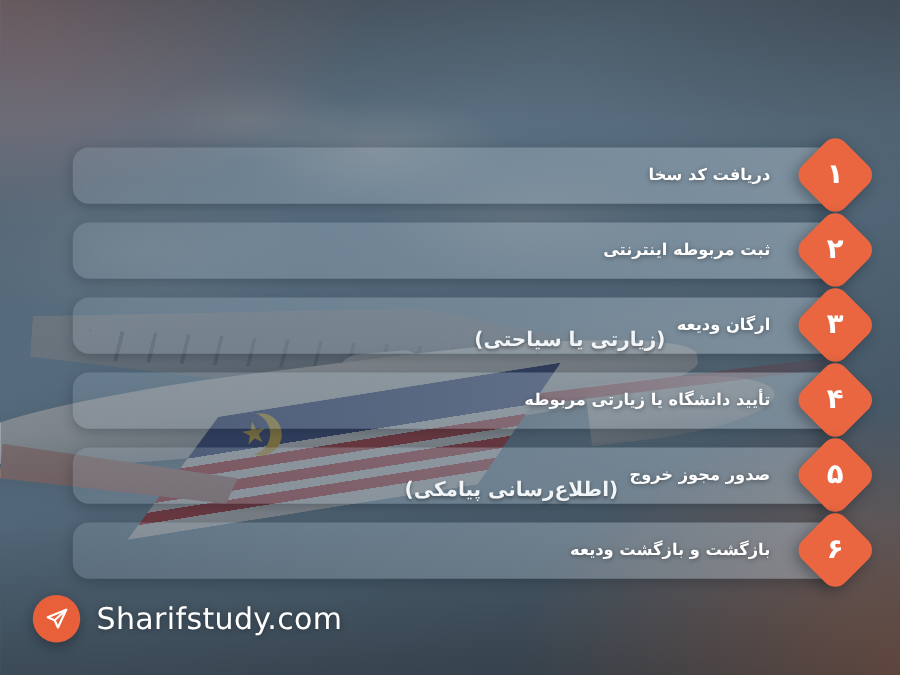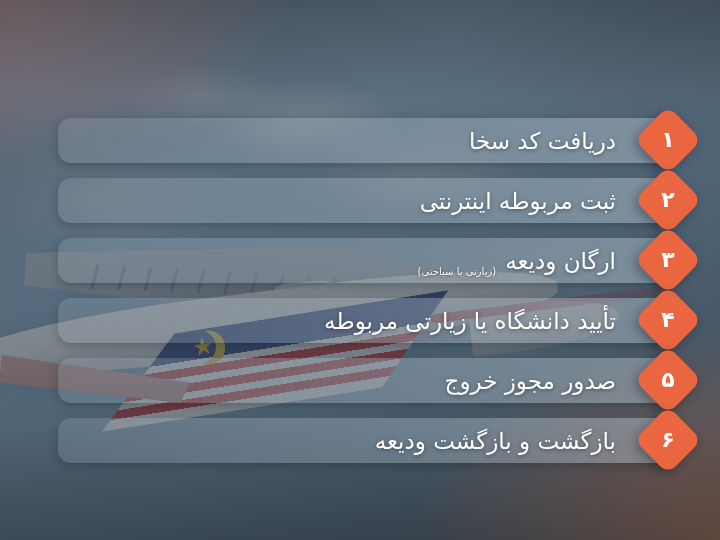--- a/index.html
+++ b/index.html
@@ -196,29 +196,29 @@
     border-radius: 13px;
     background: linear-gradient(270deg, rgba(190,205,216,.42) 0%, rgba(178,195,208,.34) 45%, rgba(170,188,202,.20) 100%);
     box-shadow: 0 3px 10px rgba(16,24,32,.28);
     display: flex;
     align-items: center;
     justify-content: flex-start;
     padding-right: 62px;
     box-sizing: border-box;
   }
   .step-label {
-    font-size: 23px;
-    font-weight: 400;
+    font-size: 13px;
+    font-weight: 700;
     color: #ffffff;
     text-shadow: 0 1px 4px rgba(0,0,0,.42);
     white-space: nowrap;
   }
   .step-note {
-    font-size: 10px;
-    font-weight: 400;
+    font-size: 16px;
+    font-weight: 700;
     color: #f2f5f7;
     margin-right: 9px;
     text-shadow: 0 1px 3px rgba(0,0,0,.42);
     white-space: nowrap;
     margin-top: 22px;
   }
   .step-badge {
     position: absolute;
     right: 10px;
     top: -2px;
@@ -329,33 +329,43 @@
           <span class="step-note"></span>
         </div>
         <div class="step-badge">
           <span>۴</span>
         </div>
       </div>
 
       <div class="step">
         <div class="step-pill">
           <span class="step-label">صدور مجوز خروج</span>
+          <span class="step-note">(اطلاع‌رسانی پیامکی)</span>
         </div>
         <div class="step-badge">
           <span>۵</span>
         </div>
       </div>
 
       <div class="step">
         <div class="step-pill">
           <span class="step-label">بازگشت و بازگشت ودیعه</span>
           <span class="step-note"></span>
         </div>
         <div class="step-badge">
           <span>۶</span>
         </div>
       </div>
 
     </div>
 
+    <div class="footer">
+      <div class="footer-logo">
+        <svg width="22" height="22" viewBox="0 0 24 24" fill="none" stroke="#ffffff" stroke-width="1.9" stroke-linejoin="round" stroke-linecap="round">
+          <path d="M20.5 4.2 L4.3 10.6 L10.4 13.3 L13.3 19.6 Z"></path>
+          <path d="M10.4 13.3 L20.5 4.2"></path>
+        </svg>
+      </div>
+      <div class="footer-text">Sharifstudy.com</div>
+    </div>
 
   </div>
 </div>
 
 </body></html>

